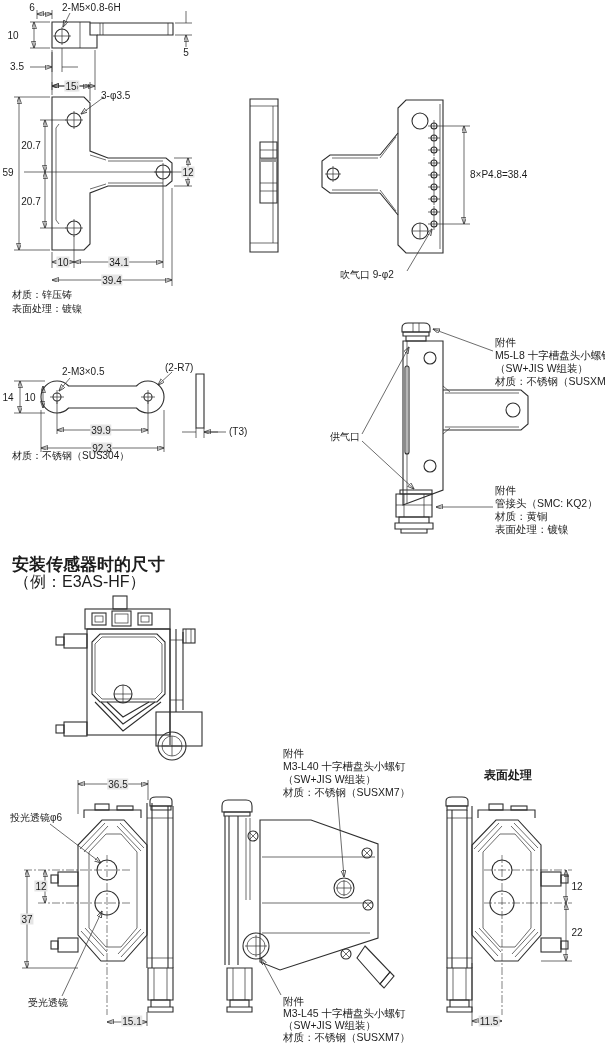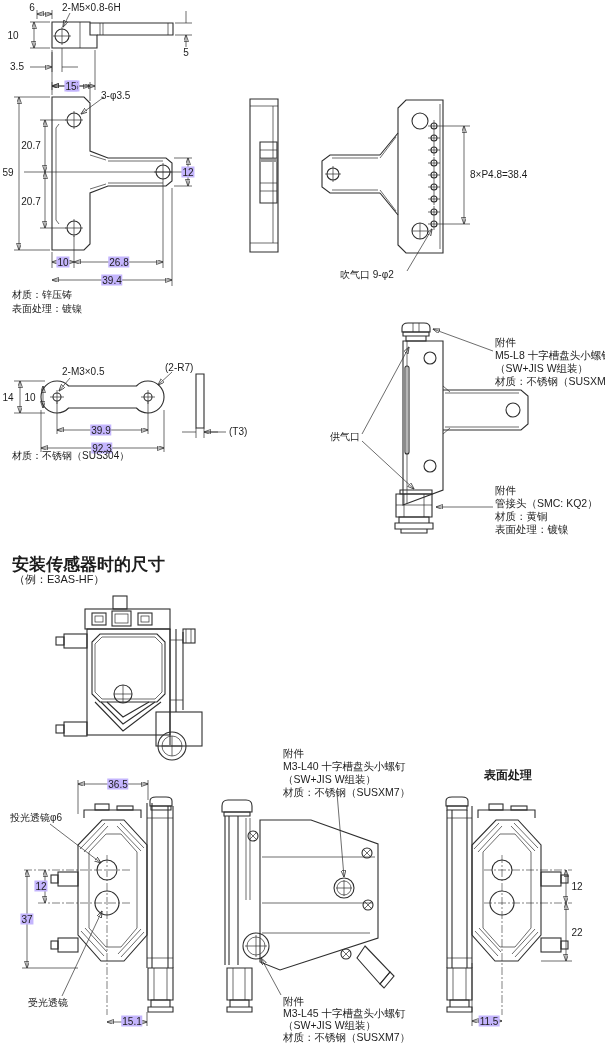--- a/index.html
+++ b/index.html
@@ -7,25 +7,25 @@
         font-family:"Liberation Sans","DejaVu Sans",sans-serif;color:#1c1c1c;}
   .art{position:absolute;left:0;top:0;}
   .art path,.art circle,.art rect,.art line{fill:none;stroke:#2e2e2e;stroke-width:1.1;stroke-linejoin:miter;stroke-linecap:butt;}
   .art .thin{stroke-width:0.7;}
   .art .dim{stroke-width:0.7;marker-start:url(#arr);marker-end:url(#arr);}
   .art .ld{stroke-width:0.7;marker-end:url(#arr);}
   .art .cl{stroke-width:0.6;stroke-dasharray:8 2 2 2;}
   .art .gband{fill:#9a9a9a;stroke:none;}
   .lab{position:absolute;font-size:10px;line-height:11px;white-space:nowrap;}
   .cen{transform:translate(-50%,-50%);}
-  .bg{background:#c4b5fd;padding:0 1px;}
+  .bg{background:#e5e5e5;padding:0 1px;}
   .note{position:absolute;font-size:10.5px;line-height:13px;white-space:nowrap;}
   .note.tight{line-height:12px;}
   .h1{position:absolute;font-size:17px;font-weight:bold;white-space:nowrap;}
-  .h2{position:absolute;font-size:11px;white-space:nowrap;}
+  .h2{position:absolute;font-size:16px;white-space:nowrap;}
   .rv{position:absolute;font-size:12px;font-weight:bold;white-space:nowrap;}
 </style>
 </head>
 <body>
 
 <div class="page">
 
 <svg class="art" width="605" height="1044" viewBox="0 0 605 1044">
   <defs>
     <marker id="arr" markerWidth="10" markerHeight="8" refX="9.5" refY="3.5" orient="auto-start-reverse" markerUnits="strokeWidth">
@@ -289,21 +289,21 @@
 <div class="lab cen bg" style="left:73px;top:86px">15</div>
 <div class="lab cen" style="left:186px;top:52px">5</div>
 
 <div class="lab cen bg" style="left:71px;top:86px">15</div>
 <div class="lab" style="left:101px;top:90px">3-φ3.5</div>
 <div class="lab cen" style="left:8px;top:172px">59</div>
 <div class="lab cen" style="left:31px;top:145px">20.7</div>
 <div class="lab cen" style="left:31px;top:201px">20.7</div>
 <div class="lab cen bg" style="left:188px;top:172px">12</div>
 <div class="lab cen bg" style="left:63px;top:262px">10</div>
-<div class="lab cen bg" style="left:119px;top:262px">26.8</div>
+<div class="lab cen bg" style="left:119px;top:262px">34.1</div>
 <div class="lab cen bg" style="left:112px;top:280px">39.4</div>
 <div class="lab" style="left:12px;top:289px">材质：锌压铸</div>
 <div class="lab" style="left:12px;top:303px">表面处理：镀镍</div>
 
 <div class="lab" style="left:470px;top:169px">8×P4.8=38.4</div>
 <div class="lab" style="left:340px;top:269px">吹气口 9-φ2</div>
 
 <div class="lab" style="left:62px;top:366px">2-M3×0.5</div>
 <div class="lab" style="left:165px;top:362px">(2-R7)</div>
 <div class="lab cen" style="left:8px;top:397px">14</div>

